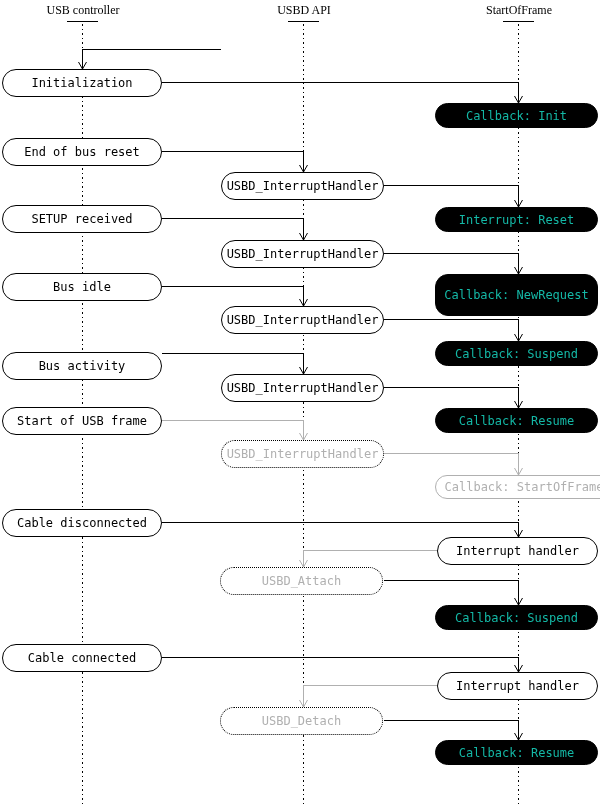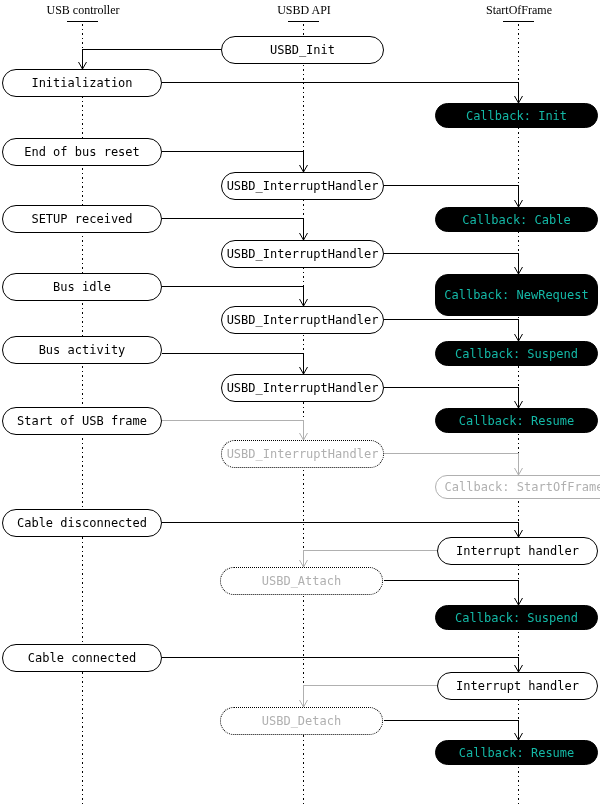--- a/index.html
+++ b/index.html
@@ -84,40 +84,39 @@
         <polyline points="299.5,560 303.5,567 307.5,560"></polyline>
         <polyline points="299.5,700 303.5,707 307.5,700"></polyline>
       </g>
     </g>
   </svg>
 
   <div class="colhead" style="left:83px">USB controller</div>
   <div class="colhead" style="left:304px">USBD API</div>
   <div class="colhead" style="left:519px">StartOfFrame</div>
 
-  <div class="node w" style="left:221px;top:36px;width:163px;height:28px">USBD_Init</div>
   <div class="node w" style="left:221px;top:172px;width:163px;height:28px">USBD_InterruptHandler</div>
   <div class="node w" style="left:221px;top:240px;width:163px;height:28px">USBD_InterruptHandler</div>
   <div class="node w" style="left:221px;top:306px;width:163px;height:28px">USBD_InterruptHandler</div>
   <div class="node w" style="left:221px;top:374px;width:163px;height:28px">USBD_InterruptHandler</div>
   <div class="node d" style="left:221px;top:440px;width:163px;height:28px">USBD_InterruptHandler</div>
   <div class="node d" style="left:220px;top:567px;width:163px;height:28px">USBD_Attach</div>
   <div class="node d" style="left:220px;top:707px;width:163px;height:28px">USBD_Detach</div>
 
   <div class="node w" style="left:2px;top:69px;width:160px;height:28px">Initialization</div>
   <div class="node w" style="left:2px;top:138px;width:160px;height:28px">End of bus reset</div>
   <div class="node w" style="left:2px;top:205px;width:160px;height:28px">SETUP received</div>
   <div class="node w" style="left:2px;top:273px;width:160px;height:28px">Bus idle</div>
-  <div class="node w" style="left:2px;top:336px;width:160px;height:28px">Bus activity</div>
+  <div class="node w" style="left:2px;top:352px;width:160px;height:28px">Bus activity</div>
   <div class="node w" style="left:2px;top:407px;width:160px;height:28px">Start of USB frame</div>
   <div class="node w" style="left:2px;top:509px;width:160px;height:28px">Cable disconnected</div>
   <div class="node w" style="left:2px;top:644px;width:160px;height:28px">Cable connected</div>
 
   <div class="node b" style="left:435px;top:103px;width:163px;height:25px">Callback: Init</div>
-  <div class="node b" style="left:435px;top:207px;width:163px;height:25px">Callback: Cable</div>
+  <div class="node b" style="left:435px;top:207px;width:163px;height:25px">Interrupt: Reset</div>
   <div class="node b" style="left:435px;top:274px;width:163px;height:42px">Callback: NewRequest</div>
   <div class="node b" style="left:435px;top:341px;width:163px;height:25px">Callback: Suspend</div>
   <div class="node b" style="left:435px;top:408px;width:163px;height:25px">Callback: Resume</div>
   <div class="node g" style="left:435px;top:475px;width:178px;height:24px">Callback: StartOfFrame</div>
   <div class="node w" style="left:437px;top:537px;width:161px;height:28px">Interrupt handler</div>
   <div class="node b" style="left:435px;top:605px;width:163px;height:25px">Callback: Suspend</div>
   <div class="node w" style="left:437px;top:672px;width:161px;height:28px">Interrupt handler</div>
   <div class="node b" style="left:435px;top:740px;width:163px;height:25px">Callback: Resume</div>
 
 </div>

